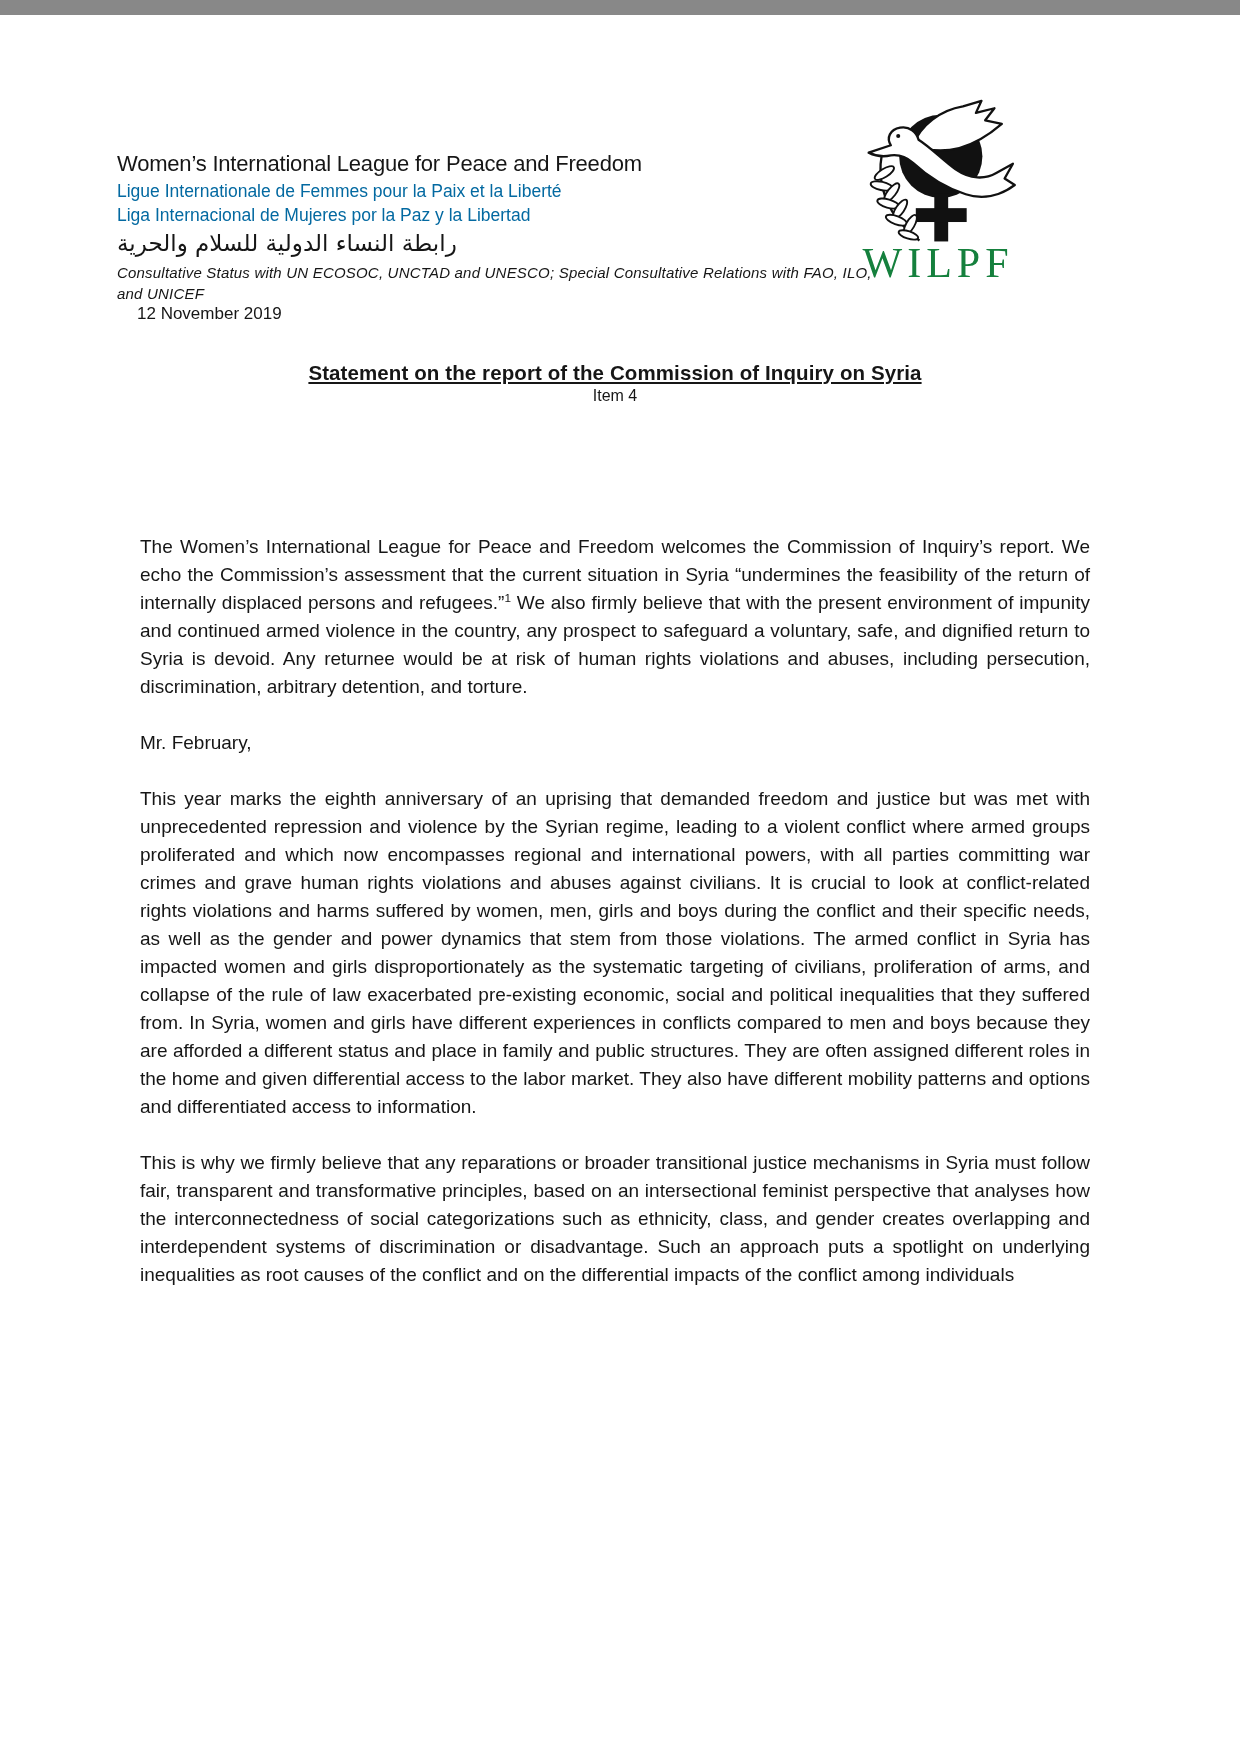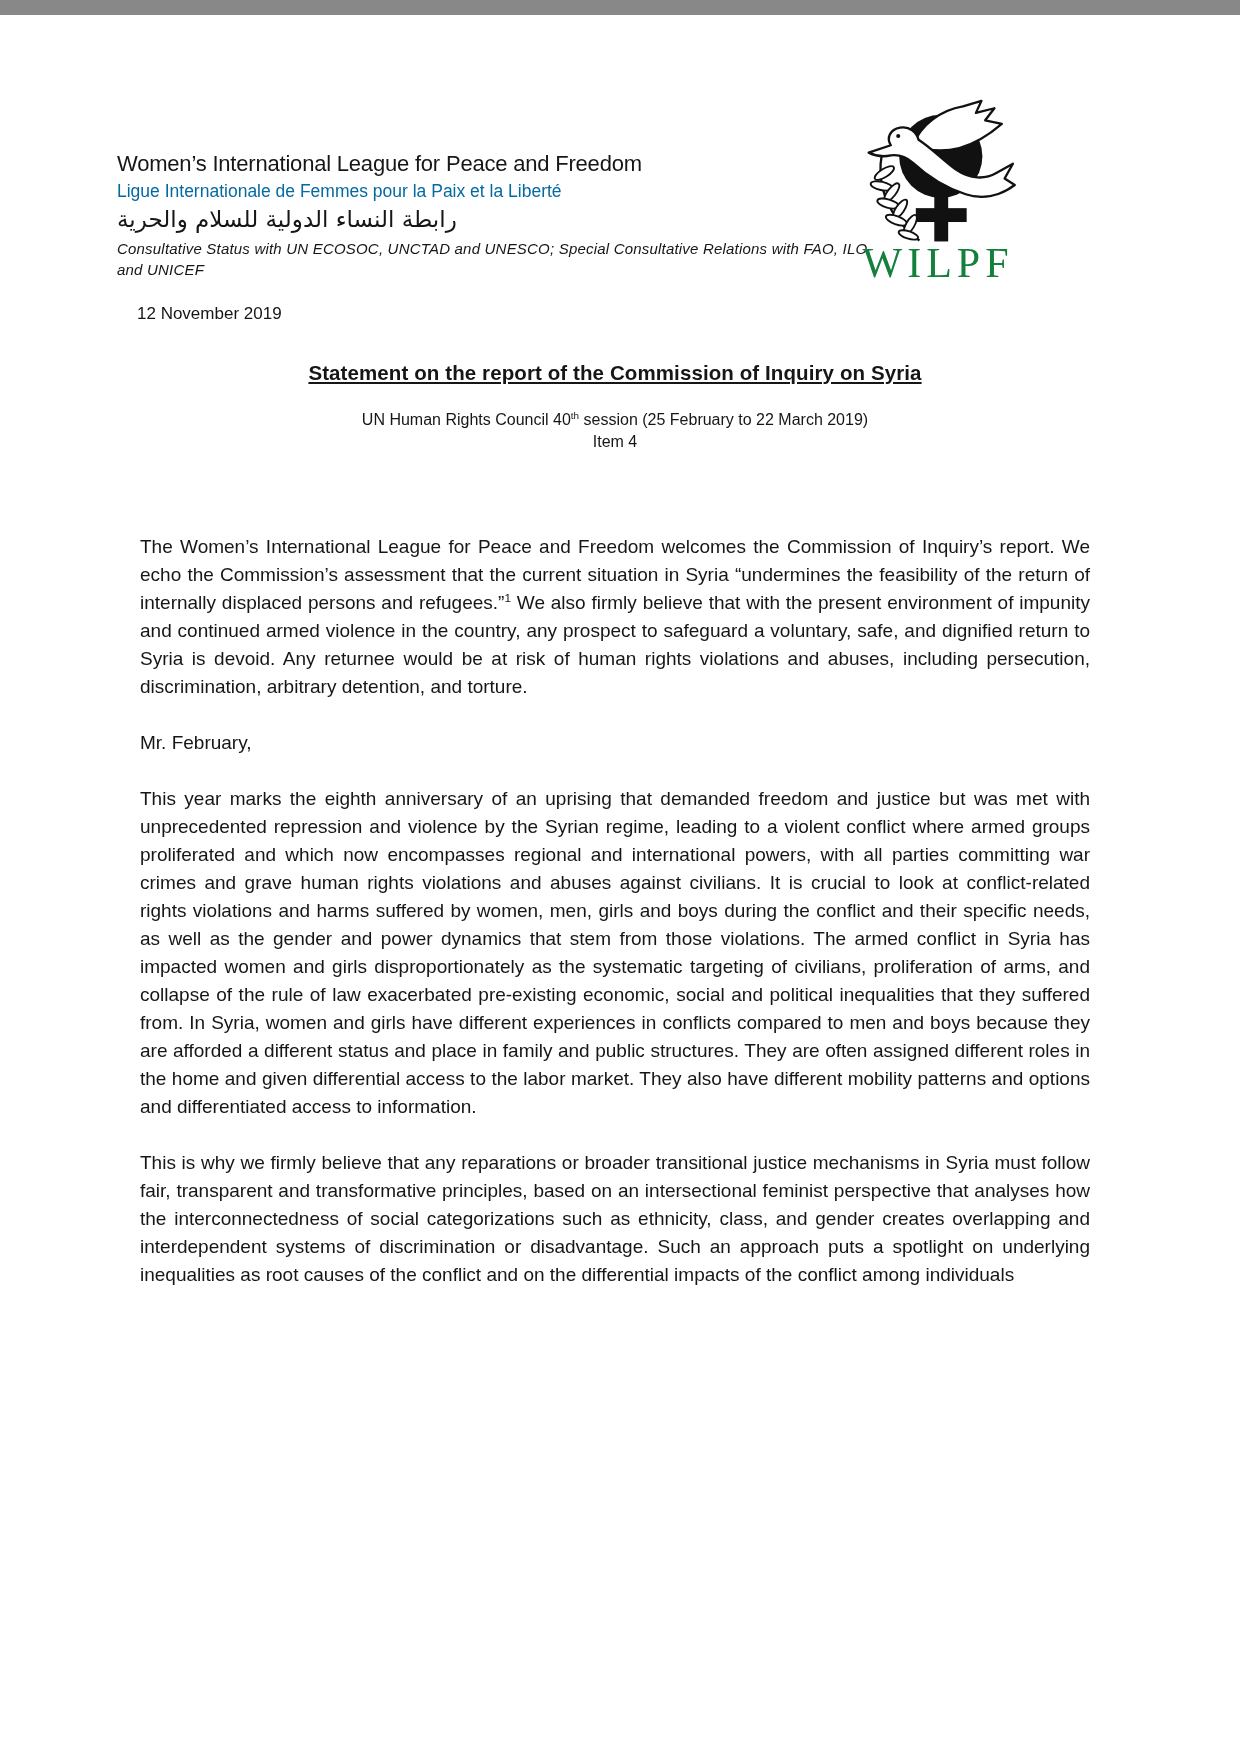--- a/index.html
+++ b/index.html
@@ -47,20 +47,21 @@
   .footnote-text { font-size:15.5px; line-height:20px; }
 </style>
 </head>
 <body>
 
 <div class="page">
 
   <div class="header-left">
     <div class="org-en">Women’s International League for Peace and Freedom</div>
     <div class="org-fr">Ligue Internationale de Femmes pour la Paix et la Liberté</div>
+    <div class="org-es">Liga Internacional de Mujeres por la Paz y la Libertad</div>
     <div class="org-ar">رابطة النساء الدولية للسلام والحرية</div>
     <div class="consultative">Consultative Status with UN ECOSOC, UNCTAD and UNESCO; Special Consultative Relations with FAO, ILO, and UNICEF</div>
   </div>
 
   <div class="logo">
     <span>
       <svg width="170" height="148" viewBox="0 0 170 160" aria-hidden="true">
 
         <circle cx="88" cy="62" r="45" fill="#111"></circle>
         <rect x="81" y="102" width="15" height="52" fill="#111"></rect>
@@ -84,21 +85,20 @@
         <circle cx="42" cy="40" r="2.2" fill="#111"></circle>
       </svg>
     </span>
     <div class="wilpf-text">WILPF</div>
   </div>
 
   <div class="date-line">12 November 2019</div>
 
   <div class="title-block">
     <div><span class="doc-title">Statement on the report of the Commission of Inquiry on Syria</span></div>
-    <div class="session-line"><span>UN Human Rights Council 40</span><sup class="marker">th</sup><span> session (25 February to 22 March 2019)</span></div>
     <div class="item-line">Item 4</div>
   </div>
 
   <div class="body-text">
     <p><span>The Women’s International League for Peace and Freedom welcomes the Commission of Inquiry’s report. We echo the Commission’s assessment that the current situation in Syria “undermines the feasibility of the return of internally displaced persons and refugees.”</span><sup class="marker">1</sup><span> We also firmly believe that with the present environment of impunity and continued armed violence in the country, any prospect to safeguard a voluntary, safe, and dignified return to Syria is devoid. Any returnee would be at risk of human rights violations and abuses, including persecution, discrimination, arbitrary detention, and torture.</span></p>
     <p class="salutation">Mr. February,</p>
     <p>This year marks the eighth anniversary of an uprising that demanded freedom and justice but was met with unprecedented repression and violence by the Syrian regime, leading to a violent conflict where armed groups proliferated and which now encompasses regional and international powers, with all parties committing war crimes and grave human rights violations and abuses against civilians. It is crucial to look at conflict-related rights violations and harms suffered by women, men, girls and boys during the conflict and their specific needs, as well as the gender and power dynamics that stem from those violations. The armed conflict in Syria has impacted women and girls disproportionately as the systematic targeting of civilians, proliferation of arms, and collapse of the rule of law exacerbated pre-existing economic, social and political inequalities that they suffered from. In Syria, women and girls have different experiences in conflicts compared to men and boys because they are afforded a different status and place in family and public structures. They are often assigned different roles in the home and given differential access to the labor market. They also have different mobility patterns and options and differentiated access to information.</p>
     <p>This is why we firmly believe that any reparations or broader transitional justice mechanisms in Syria must follow fair, transparent and transformative principles, based on an intersectional feminist perspective that analyses how the interconnectedness of social categorizations such as ethnicity, class, and gender creates overlapping and interdependent systems of discrimination or disadvantage. Such an approach puts a spotlight on underlying inequalities as root causes of the conflict and on the differential impacts of the conflict among individuals</p>
   </div>
 

